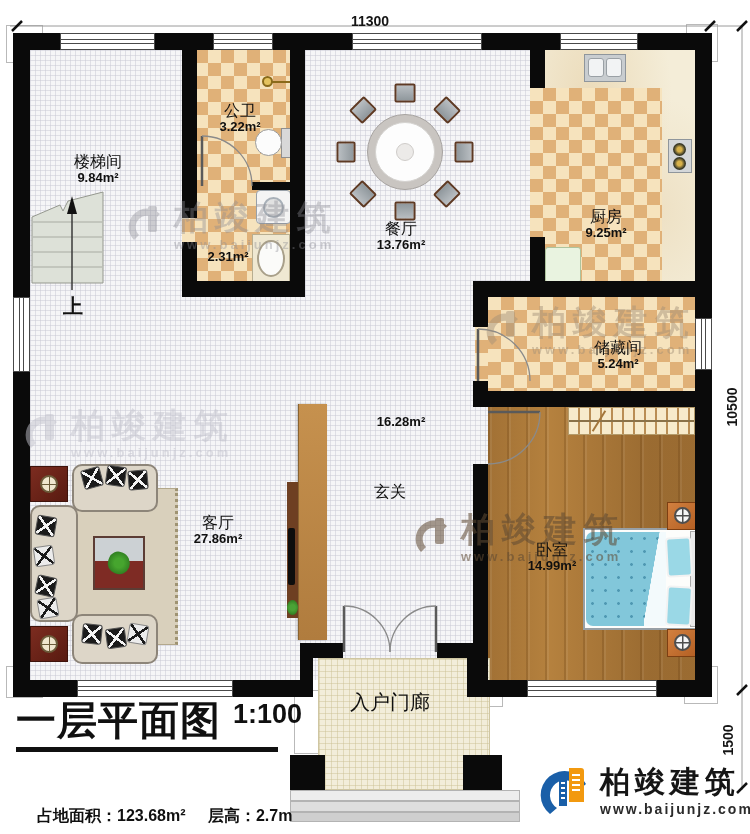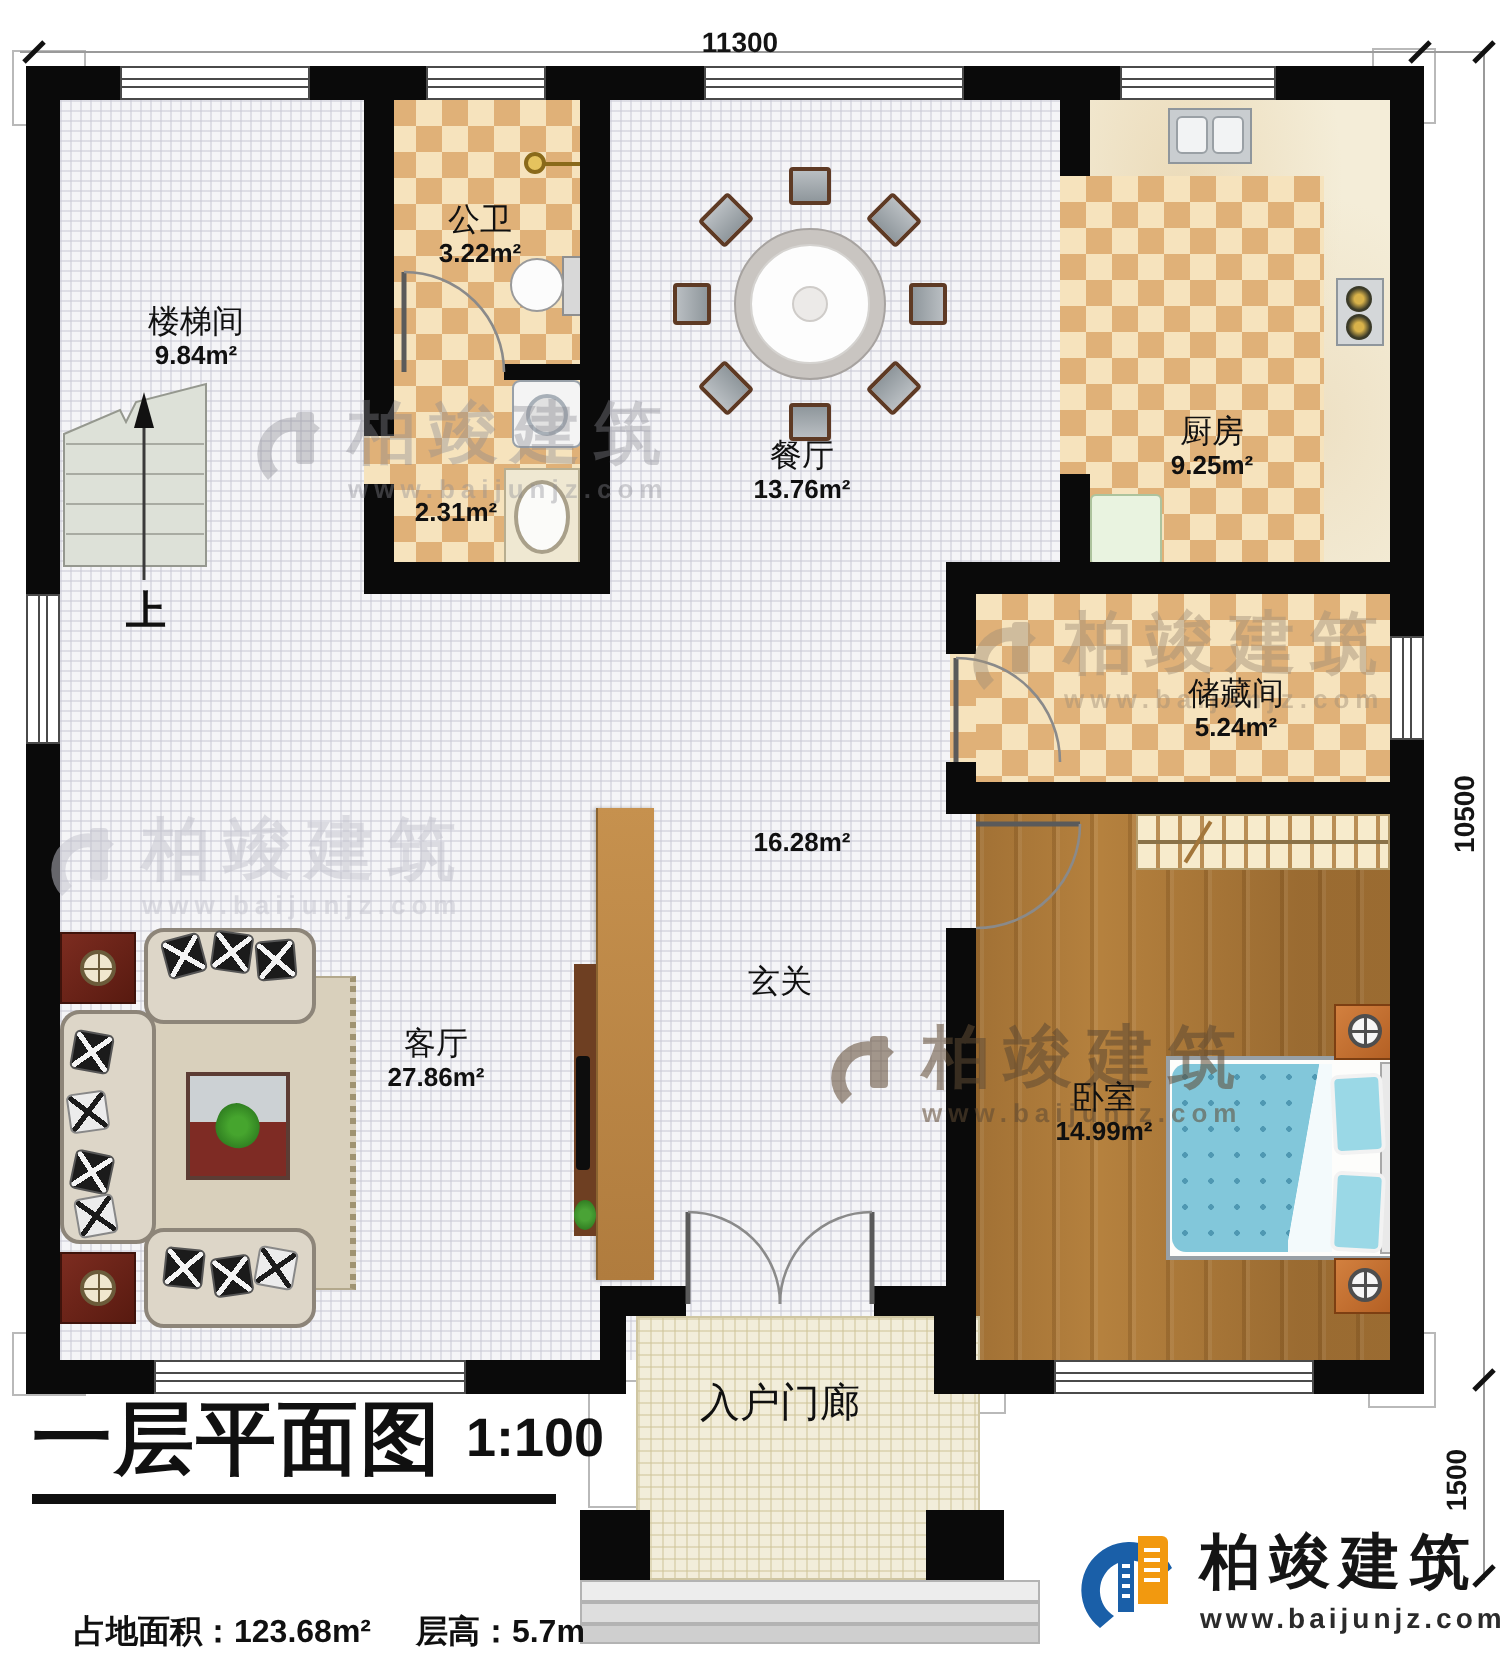--- a/index.html
+++ b/index.html
@@ -55,21 +55,21 @@
         background-image:linear-gradient(#4e4e4e,#4e4e4e),linear-gradient(#4e4e4e,#4e4e4e);
         background-repeat:no-repeat;background-size:100% 1.5px,1.5px 100%;background-position:center;}
   .chair{position:absolute;width:21px;height:19px;background:linear-gradient(180deg,#b9bec2,#8f979c);
          border:2px solid #5e3a24;border-radius:2px;}
   .wm{position:absolute;display:flex;align-items:flex-start;gap:6px;z-index:30;pointer-events:none;}
   .wm-name{font-size:34px;font-weight:bold;letter-spacing:7px;line-height:1;}
   .wm-url{font-size:13px;font-weight:bold;letter-spacing:3px;margin-top:3px;}
   .nstand{position:absolute;background:linear-gradient(135deg,#d2803f,#b35f23);border:1px solid #7d3f12;}
   .step{position:absolute;border:1px solid #b3b3b3;}
   
-  .tb-title-row{position:absolute;left:16px;top:700px;display:flex;align-items:center;gap:12px;z-index:40;}
+  .tb-title-row{position:absolute;left:16px;top:700px;display:flex;align-items:flex-start;gap:12px;z-index:40;}
   .tb-title{font-size:40px;font-weight:900;letter-spacing:1px;line-height:1;}
   .tb-scale{font-size:27px;font-weight:bold;line-height:1.1;}
   .tb-underline{position:absolute;left:16px;top:747px;width:262px;height:5px;background:#101010;z-index:40;}
   .tb-row{position:absolute;left:37px;font-size:16px;font-weight:bold;z-index:40;white-space:nowrap;}
   .brand{position:absolute;left:538px;top:762px;display:flex;align-items:center;gap:8px;z-index:40;}
   .brand-name{font-size:30px;font-weight:900;letter-spacing:5px;color:#151515;line-height:1;}
   .brand-url{font-size:14px;font-weight:bold;letter-spacing:2px;color:#2b2b2b;margin-top:4px;}
   svg{display:block;}
 </style>
 </head>
@@ -348,21 +348,21 @@
   <div class="dim" style="left:704px;top:399px;width:56px;height:16px;transform:rotate(-90deg)">10500</div>
   <div class="dim" style="left:706px;top:732px;width:44px;height:16px;transform:rotate(-90deg)">1500</div>
 
   <div class="tb-title-row">
     <div class="tb-title">一层平面图</div>
     <div class="tb-scale">1:100</div>
   </div>
   <div class="tb-underline"></div>
   <div class="tb-row" style="top:806px">
     <span>占地面积：</span><span>123.68m²</span>
-    <span style="margin-left:18px">层高：</span><span>5.7m</span>
+    <span style="margin-left:18px">层高：</span><span>2.7m</span>
   </div>
 
   <div class="brand">
     <svg width="54" height="60" viewBox="0 0 54 60">
       <path d="M12,52 A24,24 0 1 1 48,22 L41,28 A15,15 0 1 0 19,46 Z" fill="#1a5fa8"></path>
       <rect x="21" y="16" width="8" height="28" fill="#1a5fa8"></rect>
       <rect x="23" y="20" width="4" height="2" fill="#fff"></rect>
         <rect x="23" y="25" width="4" height="2" fill="#fff"></rect>
       <rect x="23" y="30" width="4" height="2" fill="#fff"></rect>
         <rect x="23" y="35" width="4" height="2" fill="#fff"></rect>

